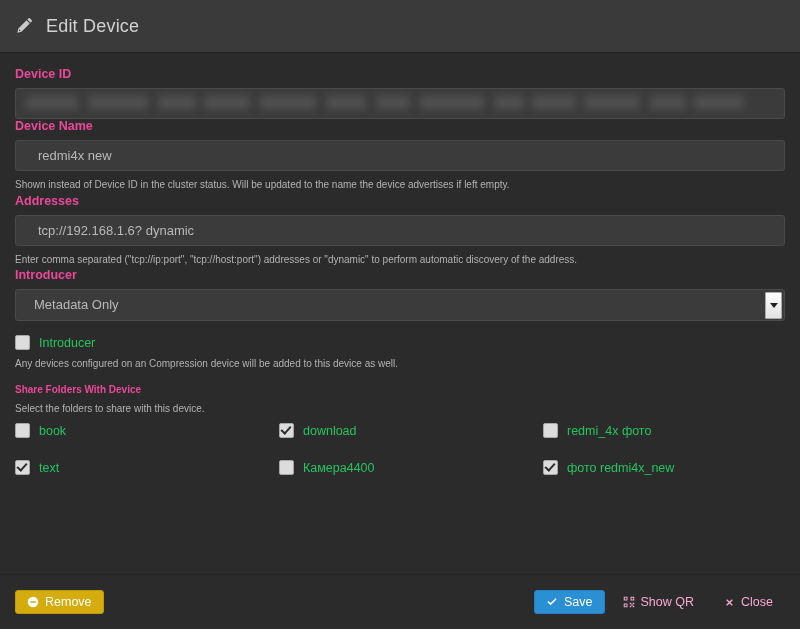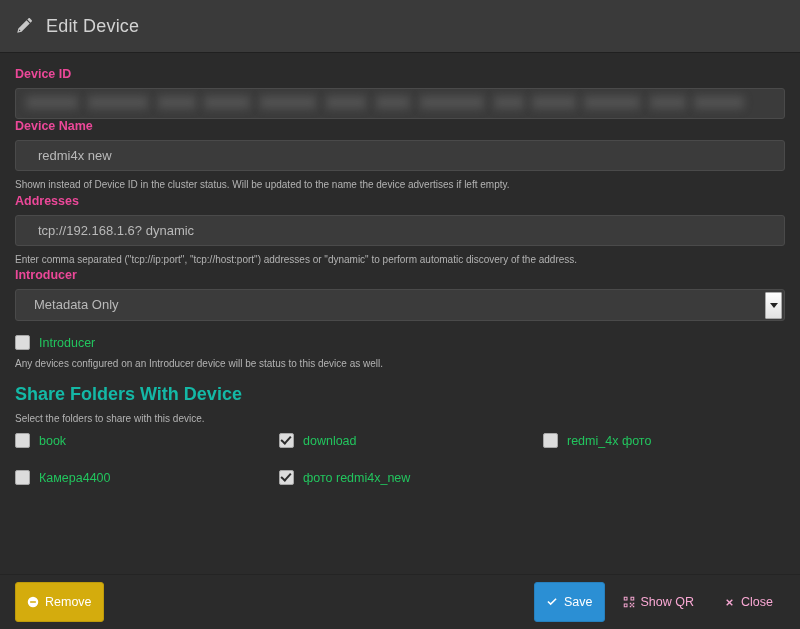--- a/index.html
+++ b/index.html
@@ -165,23 +165,23 @@
     height: 8px;
     border: solid #2c2c2c;
     border-width: 0 2px 2px 0;
     transform: rotate(42deg);
   }
   .cb-label {
     font-size: 12.5px;
     color: #22c55e;
   }
   .section-title {
-    font-size: 18px;
+    font-size: 10px;
     font-weight: bold;
-    color: #14b8a6;
+    color: #ec4899;
     margin: 13px 0 6px 0;
   }
   .folder-grid {
     display: grid;
     grid-template-columns: 264px 264px 1fr;
     row-gap: 10px;
   }
   
   .modal-footer {
     flex: 0 0 auto;
@@ -190,21 +190,21 @@
     background: #2b2b2b;
     display: flex;
     align-items: center;
     padding: 0 15px;
     box-sizing: border-box;
   }
   .btn {
     display: inline-flex;
     align-items: center;
     gap: 6px;
-    height: 40px;
+    height: 24px;
     padding: 0 11px;
     border-radius: 3px;
     font-size: 12.5px;
     border: 1px solid transparent;
     cursor: pointer;
     white-space: nowrap;
   }
   .btn-remove {
     background: #d4ac0d;
     color: #ffffff;
@@ -279,37 +279,41 @@
       <div class="select-box">Metadata Only</div>
       <div class="select-arrow">
           <i></i>
         </div>
     </div>
 
     <div class="cb-row" style="margin-top:14px;">
       <span class="cb"></span>
       <span class="cb-label">Introducer</span>
     </div>
-    <div class="help-text">Any devices configured on an Introducer device will be status to this device as well.</div>
+    <div class="help-text">Any devices configured on an Compression device will be added to this device as well.</div>
 
     <div class="section-title">Share Folders With Device</div>
     <div class="help-text">Select the folders to share with this device.</div>
 
     <div class="folder-grid">
       <div class="cb-row">
         <span class="cb"></span>
         <span class="cb-label">book</span>
       </div>
       <div class="cb-row">
         <span class="cb checked"></span>
         <span class="cb-label">download</span>
       </div>
       <div class="cb-row">
         <span class="cb"></span>
         <span class="cb-label">redmi_4x фото</span>
+      </div>
+      <div class="cb-row">
+        <span class="cb checked"></span>
+        <span class="cb-label">text</span>
       </div>
       <div class="cb-row">
         <span class="cb"></span>
         <span class="cb-label">Камера4400</span>
       </div>
       <div class="cb-row">
         <span class="cb checked"></span>
         <span class="cb-label">фото redmi4x_new</span>
       </div>
     </div>

